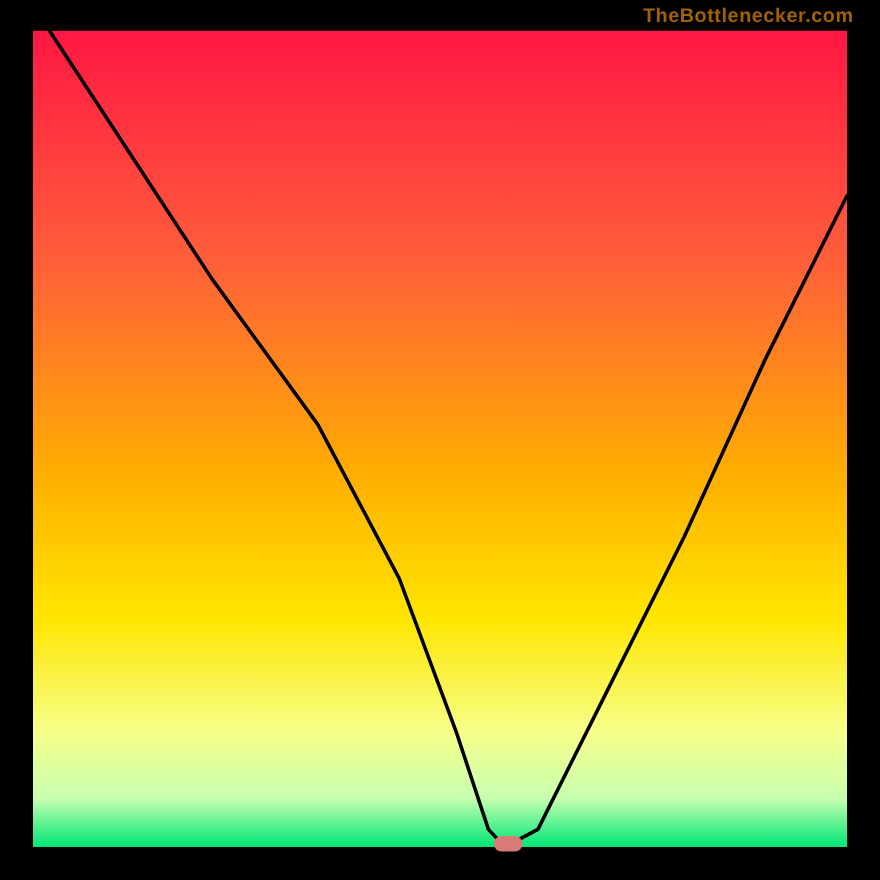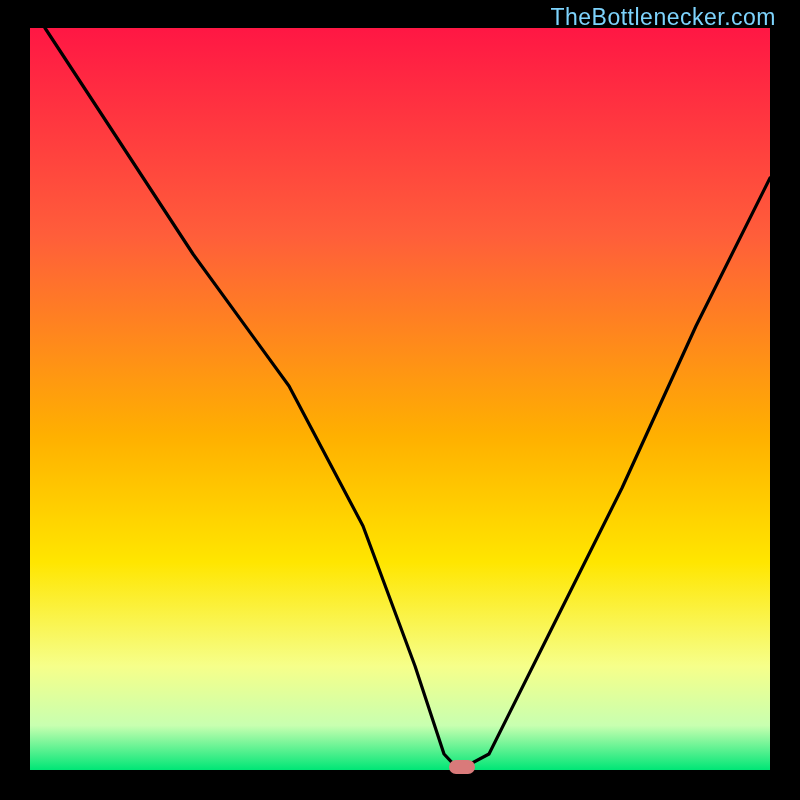--- a/index.html
+++ b/index.html
@@ -12,24 +12,24 @@
     font-family: Arial, Helvetica, sans-serif;
   }
   .frame {
     position: absolute;
     inset: 0;
   }
   .watermark {
     position: absolute;
     top: 4px;
     right: 24px;
-    color: #7dd3fc;
-    font-size: 23px;
+    color: #a16207;
+    font-size: 18px;
     letter-spacing: 0.5px;
-    font-weight: 400;
+    font-weight: 700;
   }
   svg { display: block; }
 </style>
 </head>
 <body>
 
 <div class="frame">
 <svg width="800" height="800" viewBox="0 0 800 800">
   <defs>
     <linearGradient id="bg" x1="0" y1="0" x2="0" y2="1">

